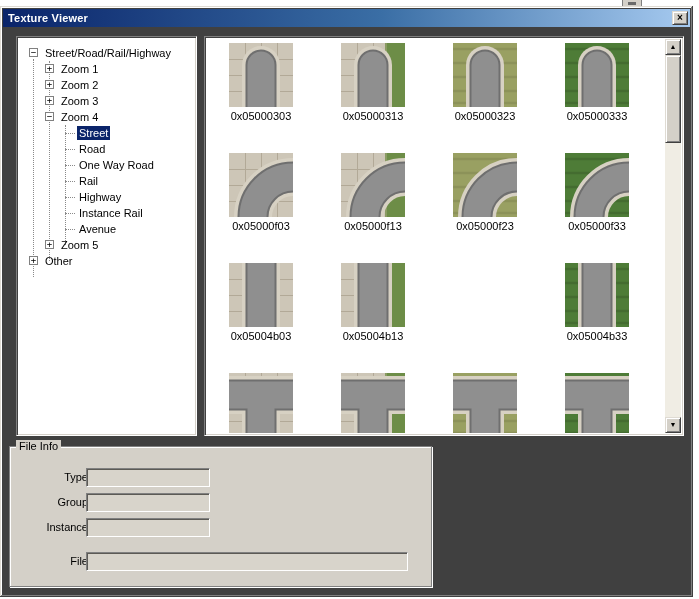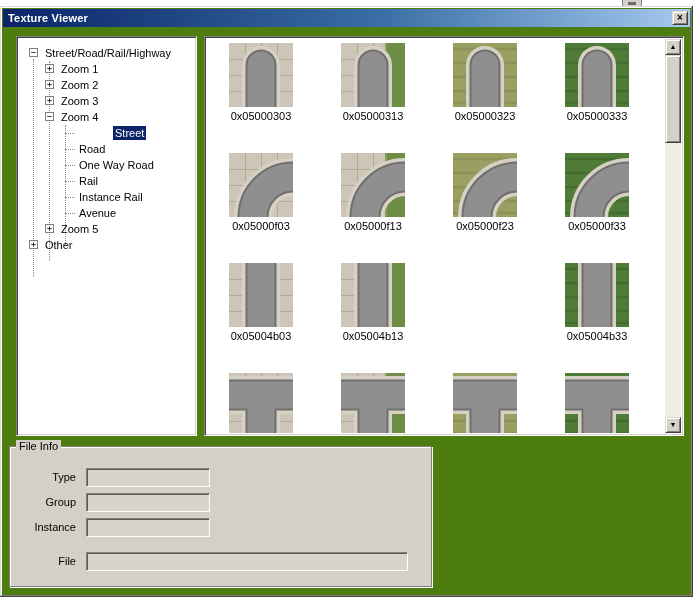--- a/index.html
+++ b/index.html
@@ -14,21 +14,21 @@
   }
   .bg-fragment{
     position:absolute; left:622px; top:0; width:20px; height:9px;
     background:#d4d0c8; border:1px solid #808080; border-top:none;
   }
   .bg-fragment i{ display:block; margin:2px auto 0; width:8px; height:3px; background:#6a6a6a; }
 
   
   .window{
     position:absolute; left:0; top:6px; width:693px; height:591px;
-    background:#4d7c0f;
+    background:#404040;
     box-shadow: inset -1px -1px 0 #404040, inset 1px 1px 0 #dfdbd3,
                 inset -2px -2px 0 #808080, inset 2px 2px 0 #ffffff;
   }
   .titlebar{
     position:absolute; left:3px; top:3px; right:3px; height:18px;
     background:linear-gradient(90deg,#0a246a 0%, #3a6ea5 55%, #a6caf0 100%);
     display:flex; align-items:center; padding:0 2px 0 5px;
   }
   .titlebar .title{ color:#fff; font-weight:bold; font-size:11px; flex:1; letter-spacing:.2px; }
   .close-btn{
@@ -52,21 +52,21 @@
   #g2{ left:30px; top:22px; height:200px; }
   #g3{ left:46px; top:86px; height:120px; }
   .tree-row{ position:relative; height:16px; line-height:16px; white-space:nowrap; }
   .expander{
     position:absolute; top:3px; width:9px; height:9px; background:#fff;
     border:1px solid #808080; z-index:2;
     font:9px/7px "DejaVu Sans Mono", monospace; text-align:center; color:#000;
   }
   .stub{ position:absolute; left:46px; top:8px; width:10px; border-top:1px dotted #8a8a8a; }
   .tree-label{ position:absolute; top:1px; height:14px; line-height:14px; padding:0 2px; }
-  .tree-label.selected{ background:#0a246a; color:#fff;margin-left:36px; }
+  .tree-label.selected{ background:#0a246a; color:#fff; }
 
   
   .texpanel{ position:absolute; left:204px; top:30px; width:480px; height:400px;padding-left:44px; }
   .texgrid{ position:absolute; left:2px; top:2px; right:18px; bottom:2px; overflow:hidden; background:#fff; }
   .tex-cell{ position:absolute; width:90px; text-align:center; }
   .tex-cell svg{ display:block; margin:0 auto; }
   .tex-label{ margin-top:3px; font-size:11px; }
 
   .scrollbar{ position:absolute; top:2px; right:2px; width:16px; bottom:2px; background:#f0ede4; }
   .sb-btn{
@@ -84,21 +84,21 @@
 
   
   .fileinfo{
     position:absolute; left:9px; top:434px; width:423px; height:147px;
     border:1px solid #808080;
     box-shadow: inset 1px 1px 0 #fff, 1px 1px 0 #fff;
     background:#d4d0c8;
   }
   .fileinfo legend{ margin-left:6px; padding:0 3px; font-size:11px; background:#d4d0c8; }
   .field-row{ position:absolute; left:0; right:0; height:20px; }
-  .field-label{ position:absolute; left:0; top:3px; width:66px; text-align:right; }
+  .field-label{ position:absolute; left:12px; top:3px; width:66px; text-align:right; }
   .field-box{
     position:absolute; left:76px; top:0; height:19px; background:#d8d4cb;
     border:1px solid; border-color:#808080 #fff #fff #808080;
     box-shadow: inset 1px 1px 0 #5c5a55;
     line-height:17px; padding:0 3px;
   }
 </style>
 </head>
 <body>
 
@@ -149,20 +149,24 @@
         <div class="tree-row">
           <span class="stub"></span>
           <span class="tree-label" style="left: 58px;">One Way Road</span>
         </div>
         <div class="tree-row">
           <span class="stub"></span>
           <span class="tree-label" style="left: 58px;">Rail</span>
         </div>
         <div class="tree-row">
           <span class="stub"></span>
+          <span class="tree-label" style="left: 58px;">Highway</span>
+        </div>
+        <div class="tree-row">
+          <span class="stub"></span>
           <span class="tree-label" style="left: 58px;">Instance Rail</span>
         </div>
         <div class="tree-row">
           <span class="stub"></span>
           <span class="tree-label" style="left: 58px;">Avenue</span>
         </div>
         <div class="tree-row">
           <span class="expander" style="left: 26px;">+</span>
           <span class="tree-label" style="left: 40px;">Zoom 5</span>
         </div>

